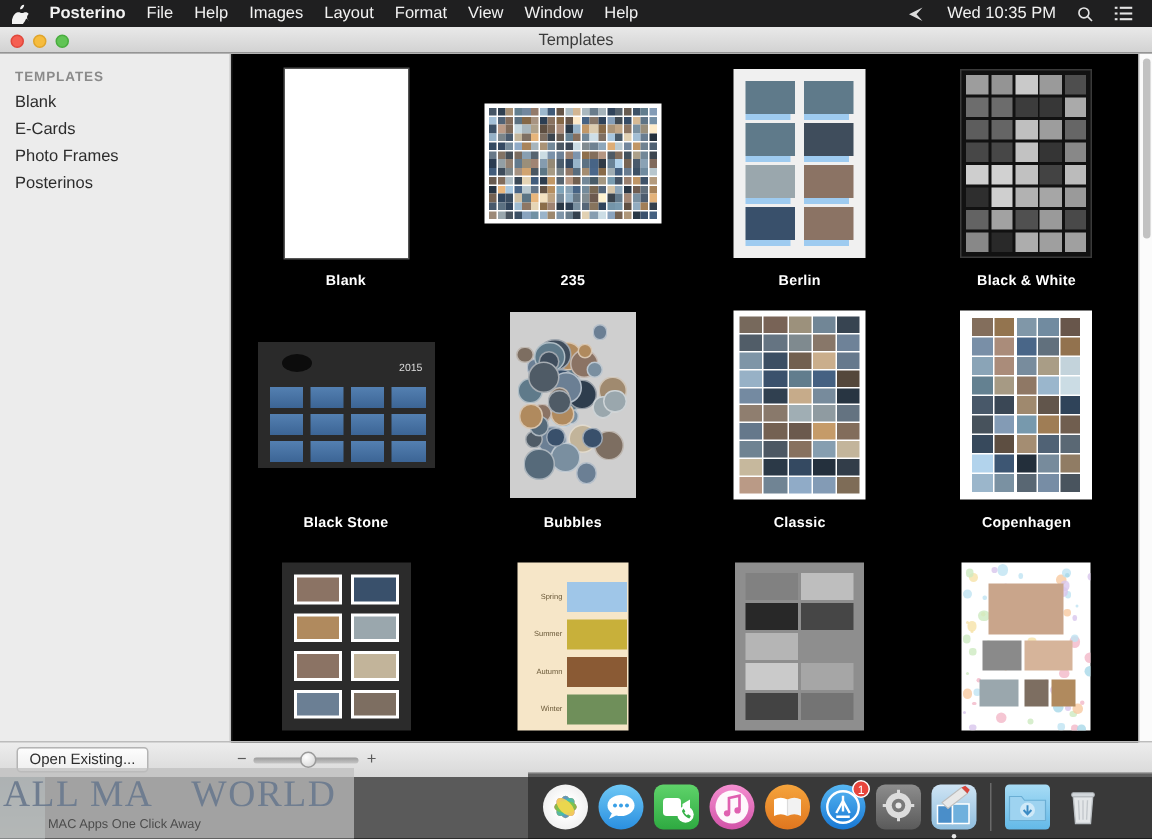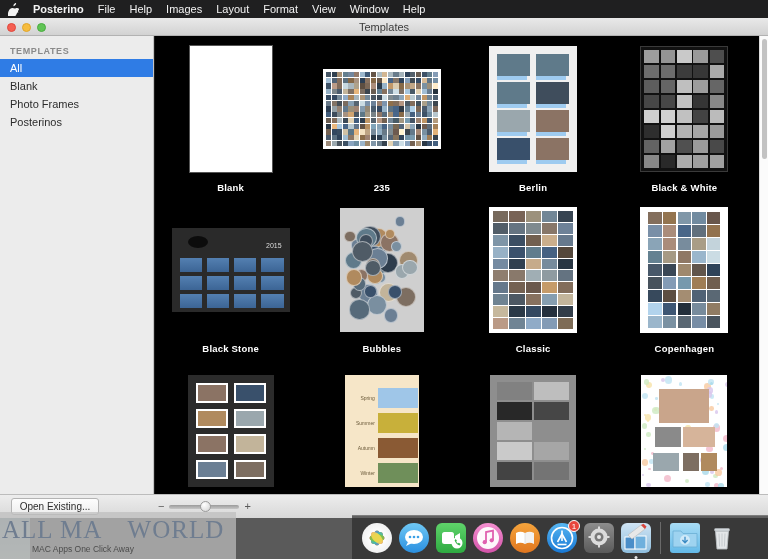--- a/index.html
+++ b/index.html
@@ -196,37 +196,63 @@
   <div class="mi bold">Posterino</div>
   <div class="mi">File</div>
   <div class="mi">Help</div>
   <div class="mi">Images</div>
   <div class="mi">Layout</div>
   <div class="mi">Format</div>
   <div class="mi">View</div>
   <div class="mi">Window</div>
   <div class="mi">Help</div>
   <div class="spacer"></div>
+  <div class="right">
+    <div class="mi">
+      <svg class="glyph-svg" width="12" height="11" viewBox="0 0 12 11">
+        <path fill="#dcdcdc" d="M1 5.5 L10 1 L6 5.5 L10 10 L1 5.5 Z"></path>
+      </svg>
+    </div>
+    <div class="mi">Wed 10:35 PM</div>
+    <div class="mi">
+      <svg class="glyph-svg" width="11" height="11" viewBox="0 0 11 11">
+        <circle cx="4.6" cy="4.6" r="3.3" fill="none" stroke="#e4e4e4" stroke-width="1.1"></circle>
+        <line x1="7.1" y1="7.1" x2="10" y2="10" stroke="#e4e4e4" stroke-width="1.1"></line>
+      </svg>
+    </div>
+    <div class="mi">
+      <svg class="glyph-svg" width="12" height="10" viewBox="0 0 12 10">
+        <g fill="#e4e4e4">
+          <rect x="0" y="0.5" width="2" height="1.4"></rect>
+            <rect x="3.5" y="0.5" width="8.5" height="1.4"></rect>
+          <rect x="0" y="4.3" width="2" height="1.4"></rect>
+            <rect x="3.5" y="4.3" width="8.5" height="1.4"></rect>
+          <rect x="0" y="8.1" width="2" height="1.4"></rect>
+            <rect x="3.5" y="8.1" width="8.5" height="1.4"></rect>
+        </g>
+      </svg>
+    </div>
+  </div>
 </div>
 
 <div id="window">
 
   <div id="titlebar">
     <div class="lights">
       <div class="light red"></div>
       <div class="light yellow"></div>
       <div class="light green"></div>
     </div>
     <div class="title">Templates</div>
   </div>
 
   <div id="sidebar">
     <div class="section">TEMPLATES</div>
-    <div class="item selected">All</div>
     <div class="item">Blank</div>
+    <div class="item">E-Cards</div>
     <div class="item">Photo Frames</div>
     <div class="item">Posterinos</div>
   </div>
 
   <div id="content">
     <div id="grid">
 
       <div class="cell">
         <div class="thumbwrap">
           <div class="thumb t-blank"></div>

